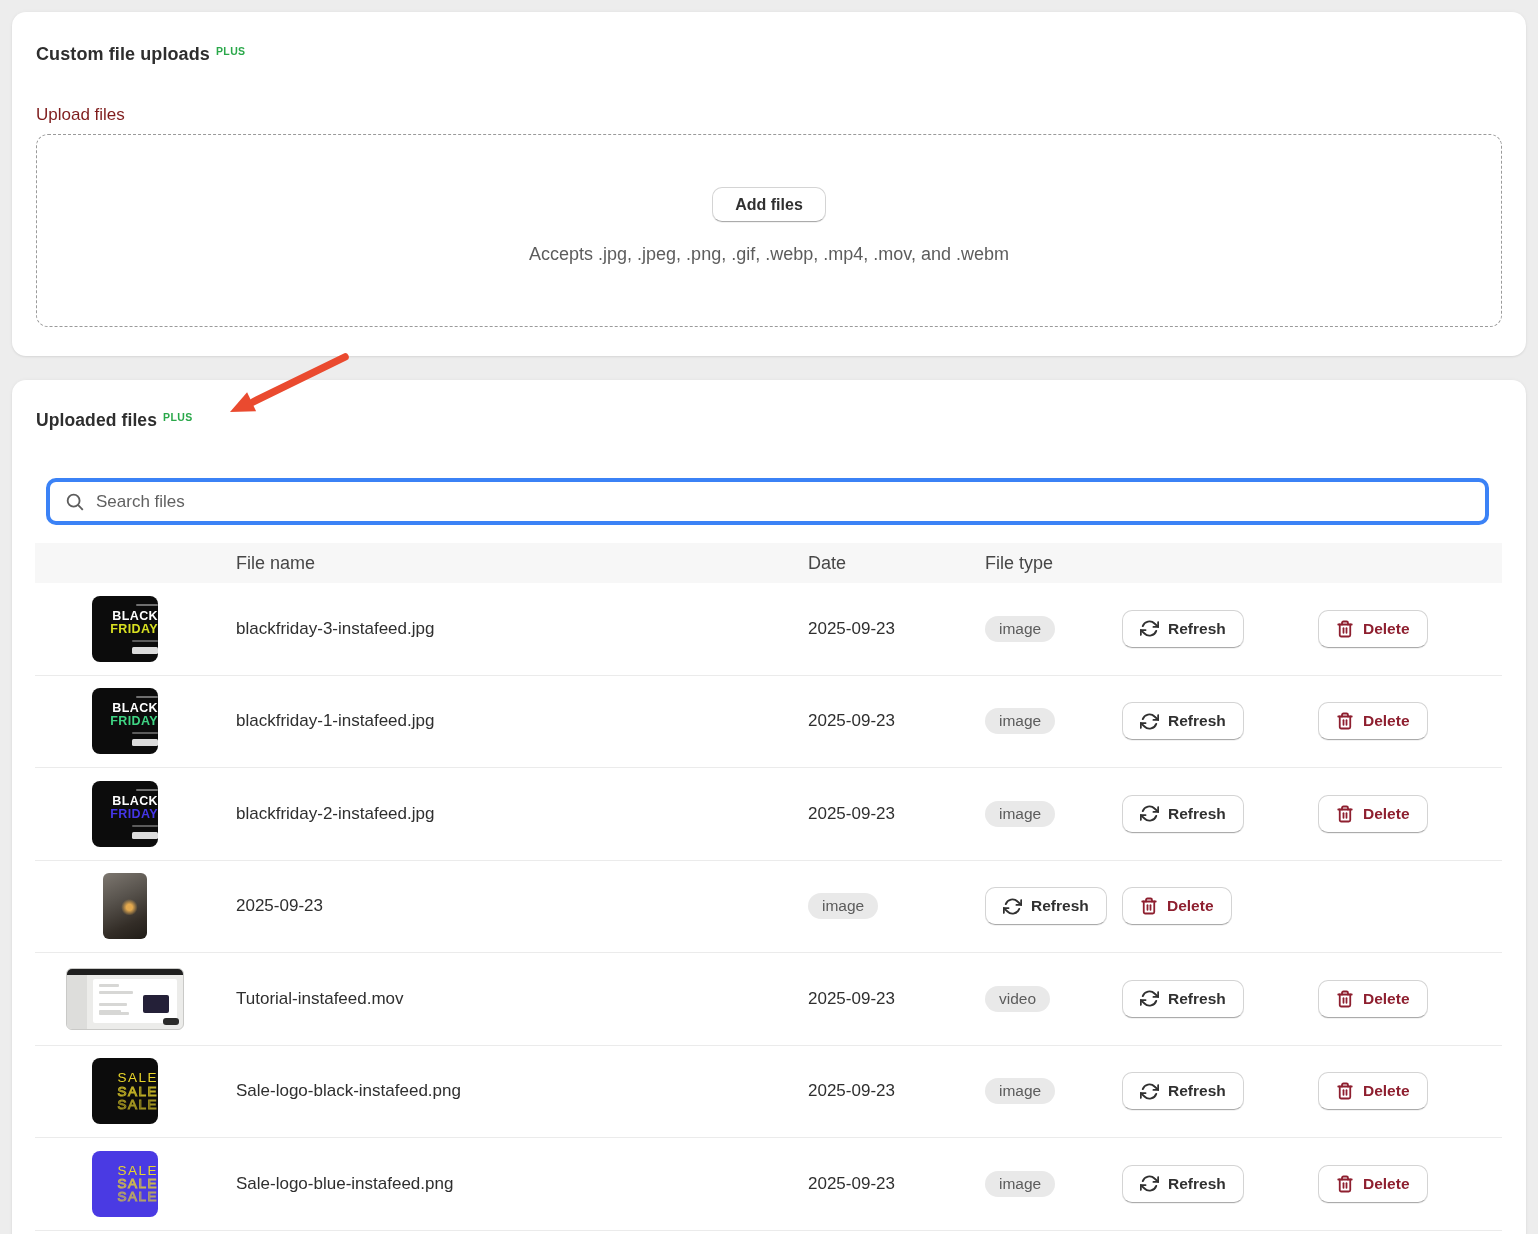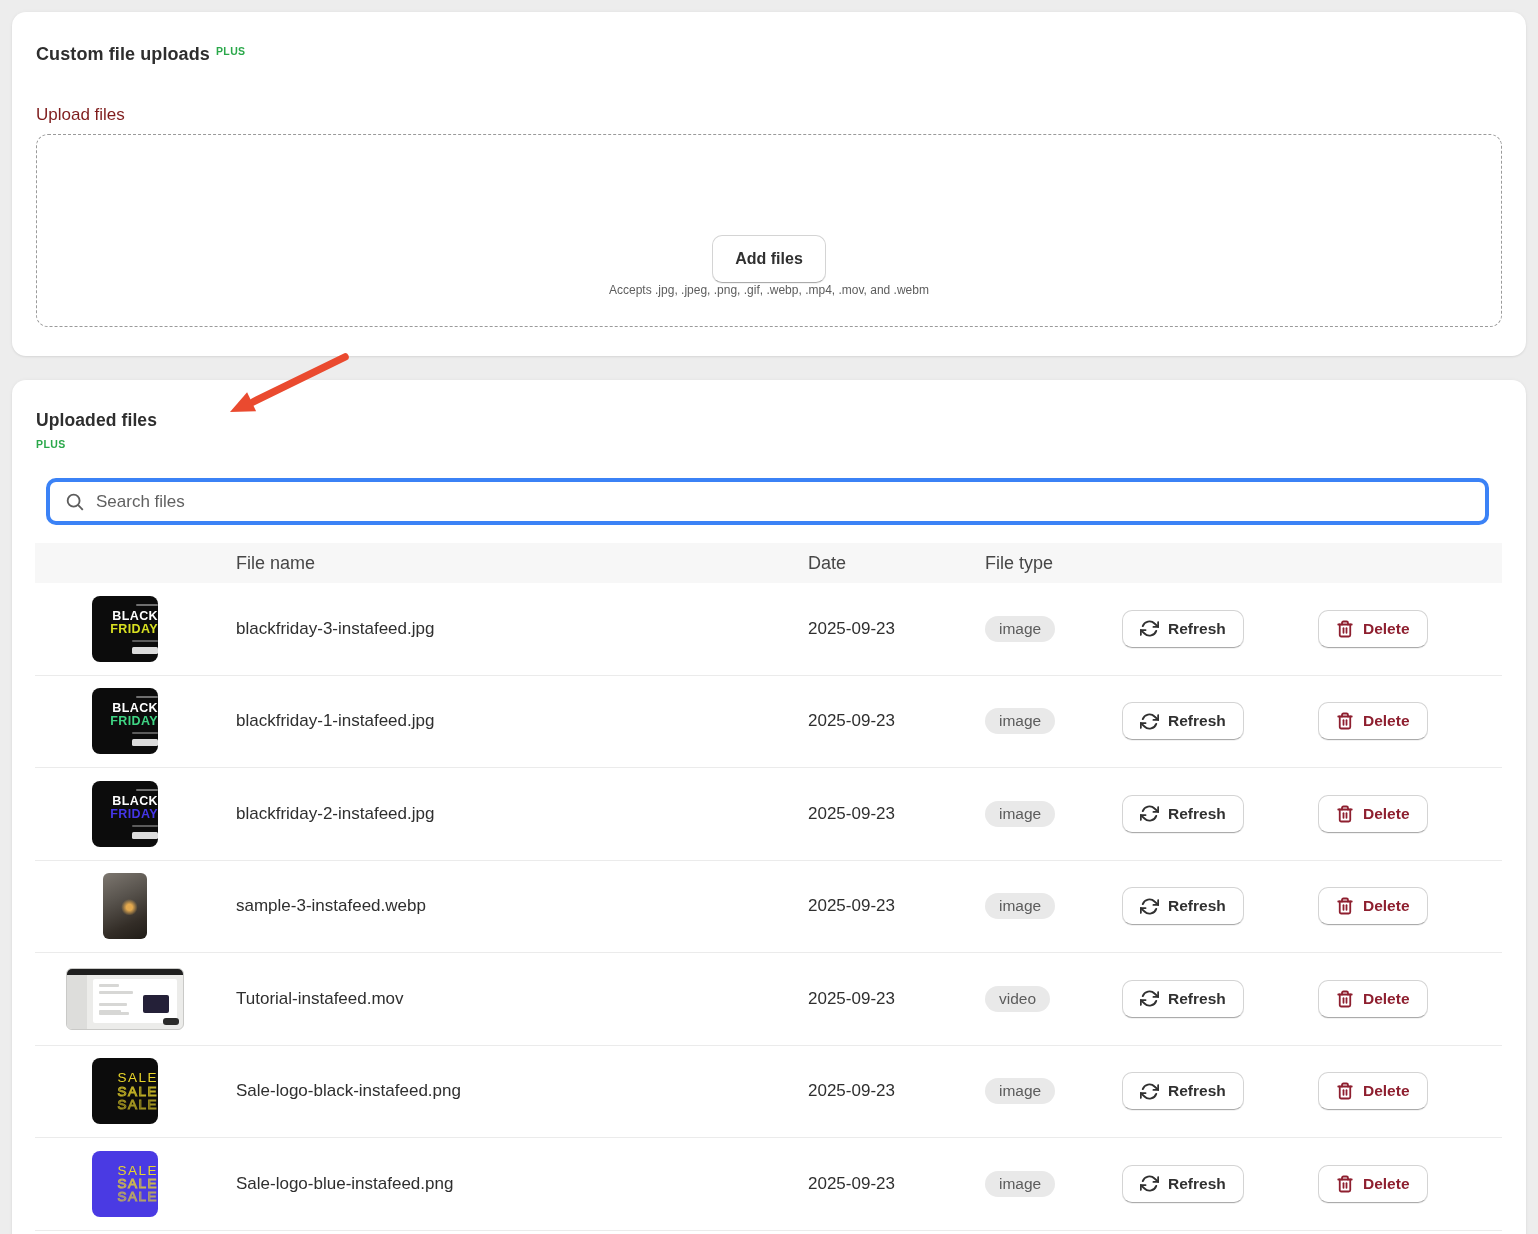--- a/index.html
+++ b/index.html
@@ -29,22 +29,22 @@
     border:1px dashed #9a9a9a; border-radius:12px;
     display:flex; flex-direction:column; align-items:center; padding-top:52px;
   }
   .btn {
     display:inline-flex; align-items:center; justify-content:center; gap:9px;
     background:#fff; border:1px solid #d4d4d4; border-bottom-color:#ababab;
     border-radius:10px; box-shadow:0 1px 0 rgba(26,26,26,.06);
     font-weight:600; color:#303030; cursor:pointer;
     font-family:inherit;
   }
-  .add-files-btn { height:48px; padding:0 22px; font-size:16px;margin-top:48px; }
-  .accepts-text { font-size:12px; color:#5d5d5d; }
+  .add-files-btn { height:35px; padding:0 22px; font-size:16px; }
+  .accepts-text { margin-top:22px; font-size:18px; color:#5d5d5d; }
 
   
   .search-box {
     position:absolute; left:34px; top:98px; width:1443px; height:47px;
     border:4px solid #3b82f6; border-radius:10px; background:#fff;
     display:flex; align-items:center; gap:10px; padding:0 14px;
   }
   .search-box svg { flex:0 0 auto; stroke:#5c5c5c; }
   .search-input {
     flex:1; border:none; outline:none; font-size:17px; color:#303030;
@@ -106,21 +106,21 @@
     <span class="plus-badge">PLUS</span>
   </div>
   <div class="field-label">Upload files</div>
   <div class="dropzone">
     <button class="btn add-files-btn">Add files</button>
     <div class="accepts-text">Accepts .jpg, .jpeg, .png, .gif, .webp, .mp4, .mov, and .webm</div>
   </div>
 </section>
 
 <section class="card" id="files-card">
-  <div class="card-title-row" style="top:30px;flex-direction:column;">
+  <div class="card-title-row" style="top:30px;">
     <h2 class="card-title" style="font-size:17.5px;">Uploaded files</h2>
     <span class="plus-badge">PLUS</span>
   </div>
 
   <div class="search-box">
     <svg width="22" height="22" viewBox="0 0 24 24" fill="none" stroke-width="2">
       <circle cx="10.5" cy="10.5" r="6.5"></circle>
         <line x1="15.5" y1="15.5" x2="20.5" y2="20.5"></line>
     </svg>
     <input class="search-input" type="text" placeholder="Search files" style="">
@@ -249,21 +249,20 @@
       </button>
     </div>
   </div>
 
   <div class="tgrid trow">
     <div class="cell-thumb-wrap" style="display:flex;">
             <div class="cell-thumb">
               <div class="thumb-photo"></div>
             </div>
           </div>
-    <div class="cell-name">sample-3-instafeed.webp</div>
     <div class="cell-date">2025-09-23</div>
     <div><span class="type-badge">image</span></div>
     <div>
       <button class="btn row-btn refresh-btn">
         <svg width="19" height="19" viewBox="0 0 24 24" fill="none" stroke="#303030" stroke-width="2.4" stroke-linecap="round" stroke-linejoin="round">
           <polyline points="23 4 23 10 17 10"></polyline>
                 <polyline points="1 20 1 14 7 14"></polyline>
           <path d="M3.51 9a9 9 0 0 1 14.85-3.36L23 10M1 14l4.64 4.36A9 9 0 0 0 20.49 15"></path>
         </svg>
         <span class="refresh-label">Refresh</span>

